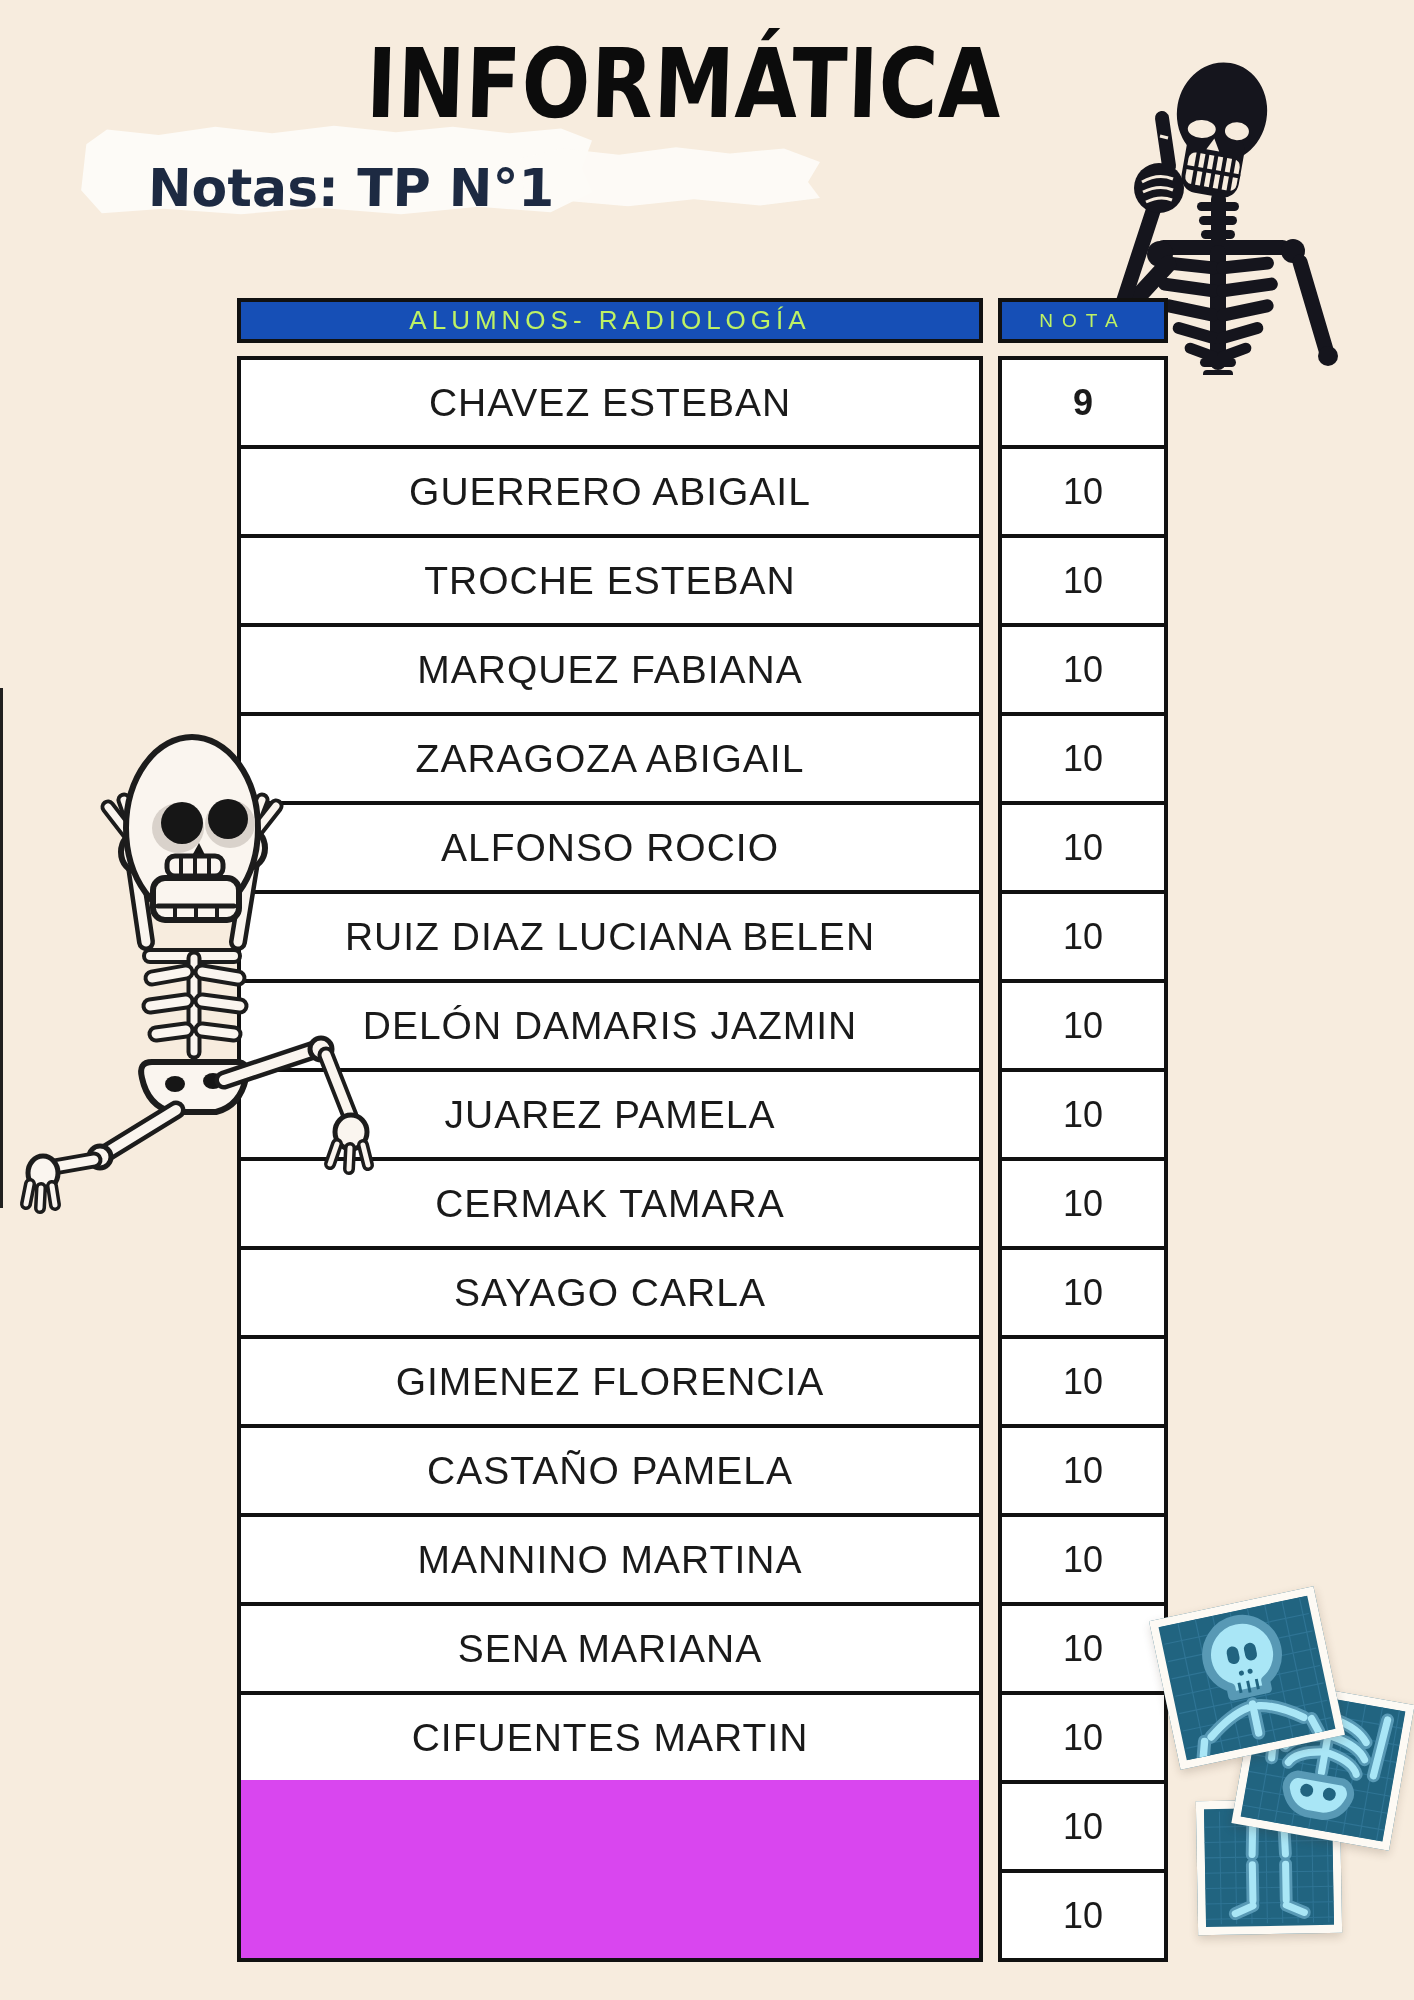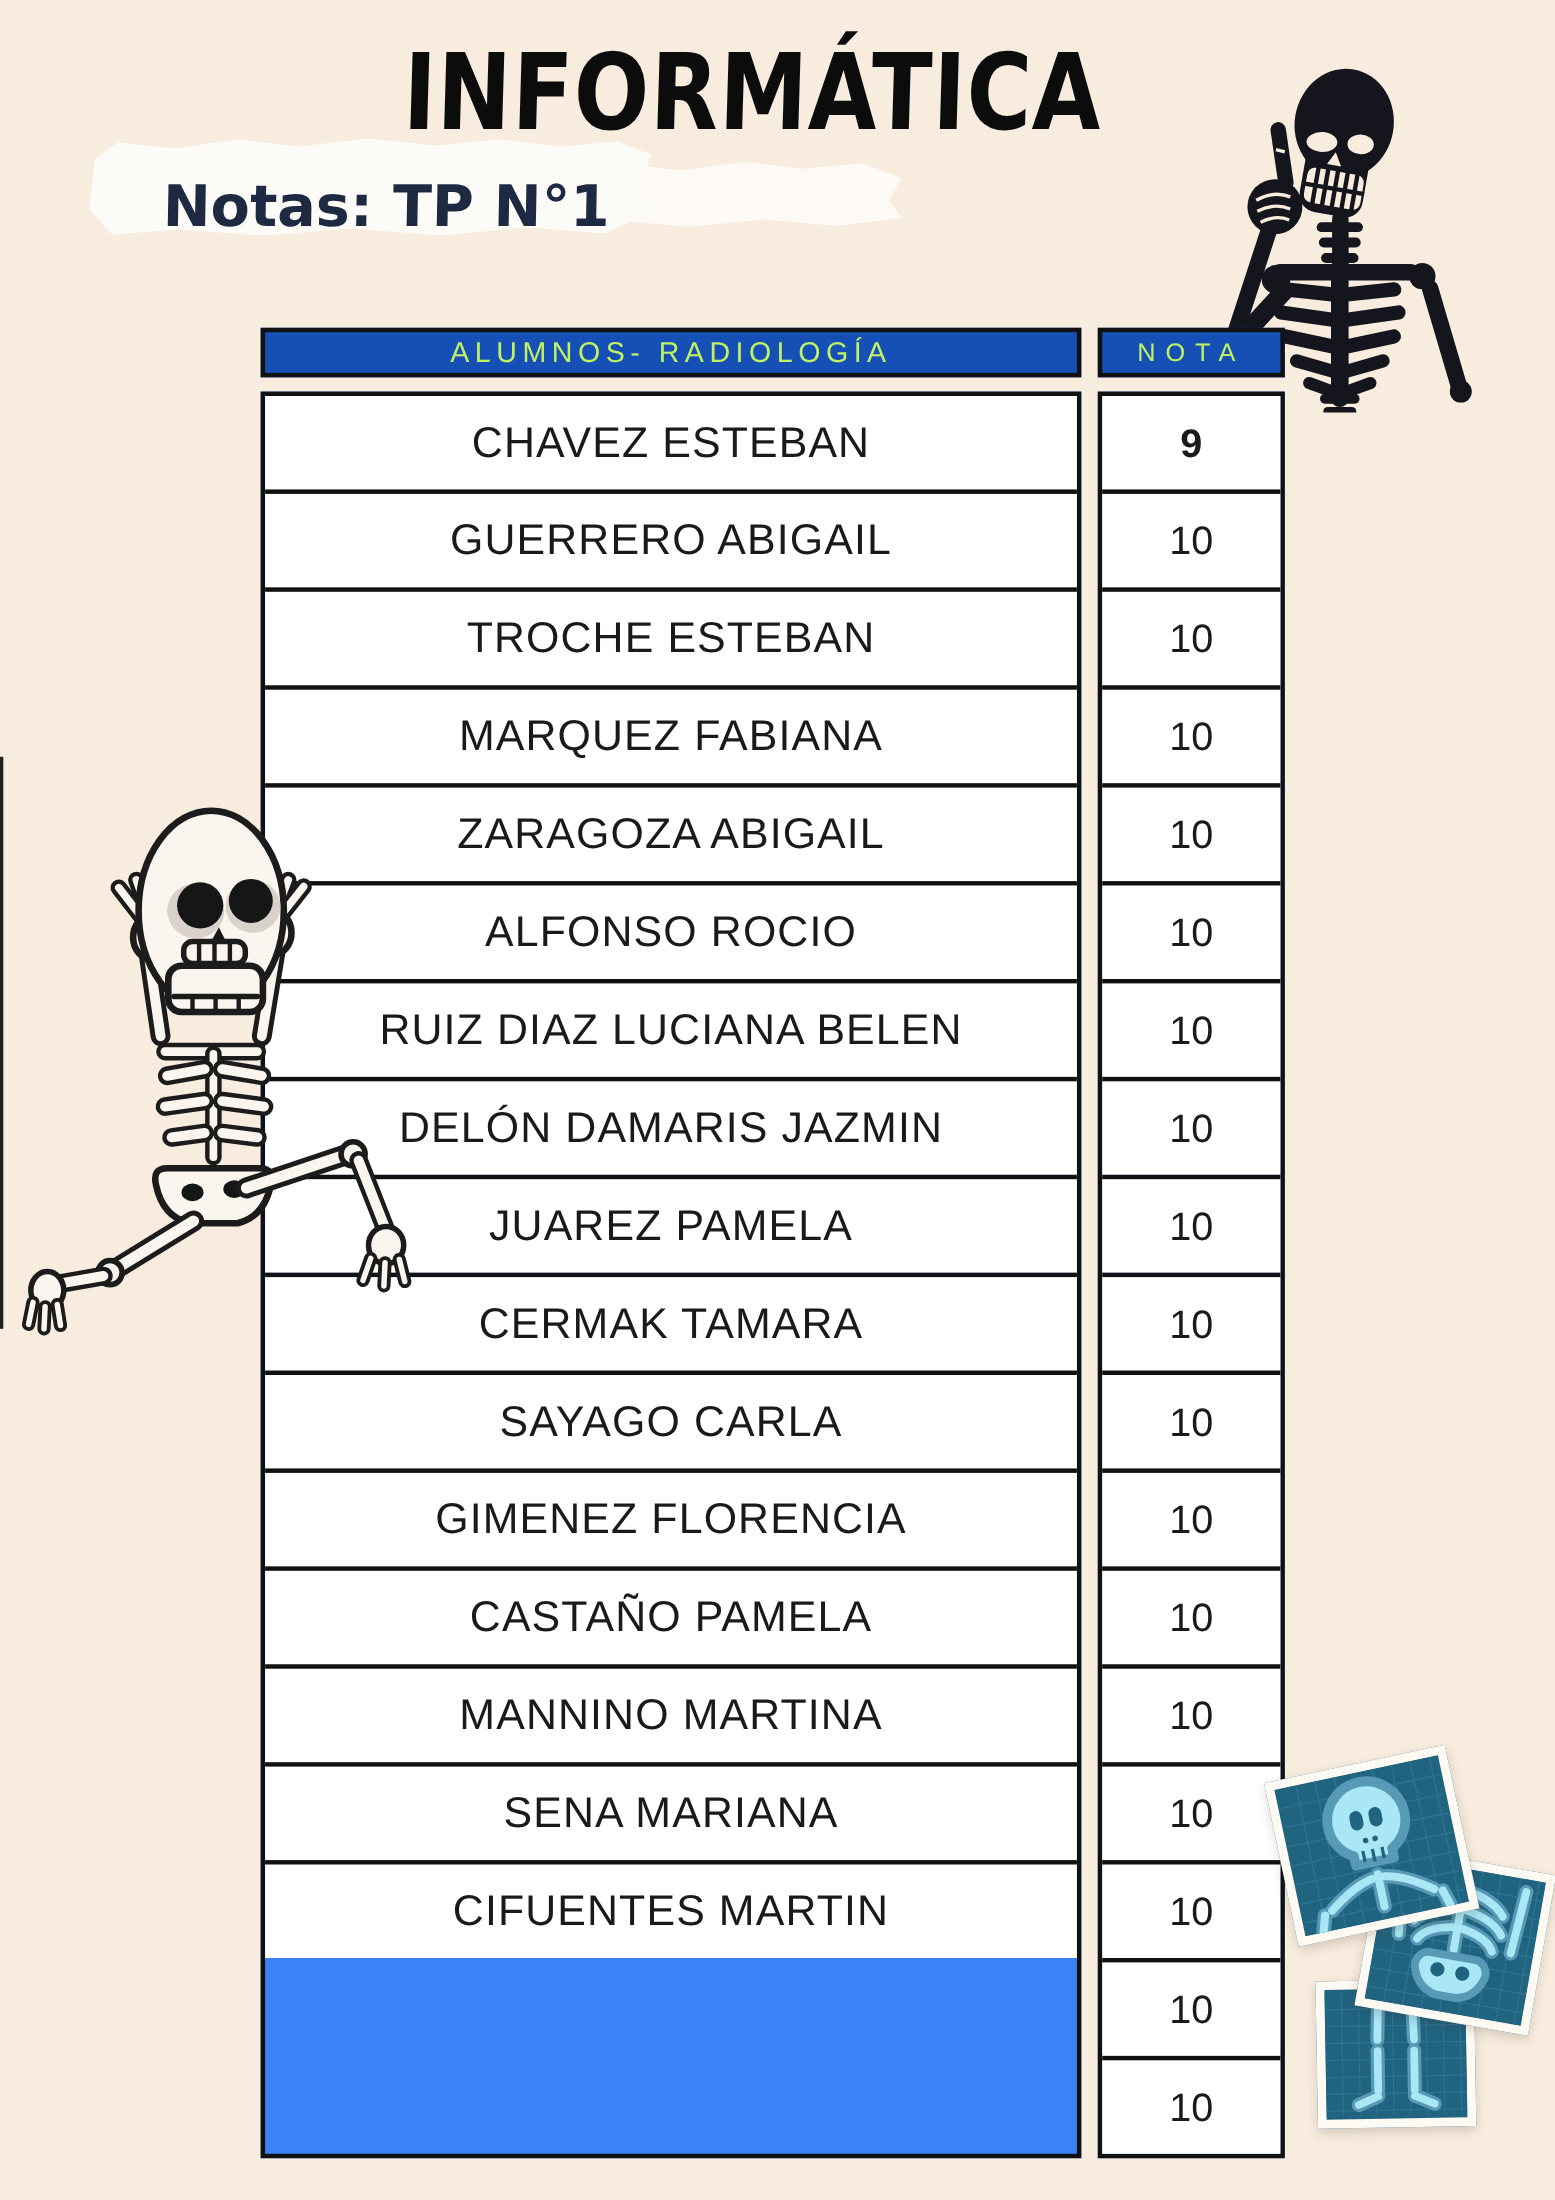--- a/index.html
+++ b/index.html
@@ -43,24 +43,24 @@
   
   .grade-table { position:absolute; left:237px; top:298px; z-index:2; }
   .thead { display:flex; gap:15px; }
   .th {
     box-sizing:border-box; height:45px; border:4px solid #111;
     background:#164fb6; color:#bef264;
     display:flex; align-items:center; justify-content:center;
     font-weight:400;
   }
   .th-alumnos { width:746px; font-size:26px; letter-spacing:5px; }
-  .th-nota   { width:170px; font-size:23px; letter-spacing:9px; }
+  .th-nota   { width:170px; font-size:19px; letter-spacing:9px; }
   .tbody { display:flex; gap:15px; margin-top:13px; }
   .col {
-    box-sizing:border-box; border:4px solid #111; background:#3b82f6;
+    box-sizing:border-box; border:4px solid #111; background:#d946ef;
   }
   .col-names { width:746px; }
   .col-notas { width:170px; }
   .cell {
     height:85px; display:flex; align-items:center; justify-content:center;
     border-top:4px solid #111; color:#1a1a1a; background:#fff;
   }
   .cell:first-child { border-top:none; }
   .col-names .cell { font-size:39px; letter-spacing:1px; }
   .col-notas .cell { font-size:36px; font-weight:300; }

